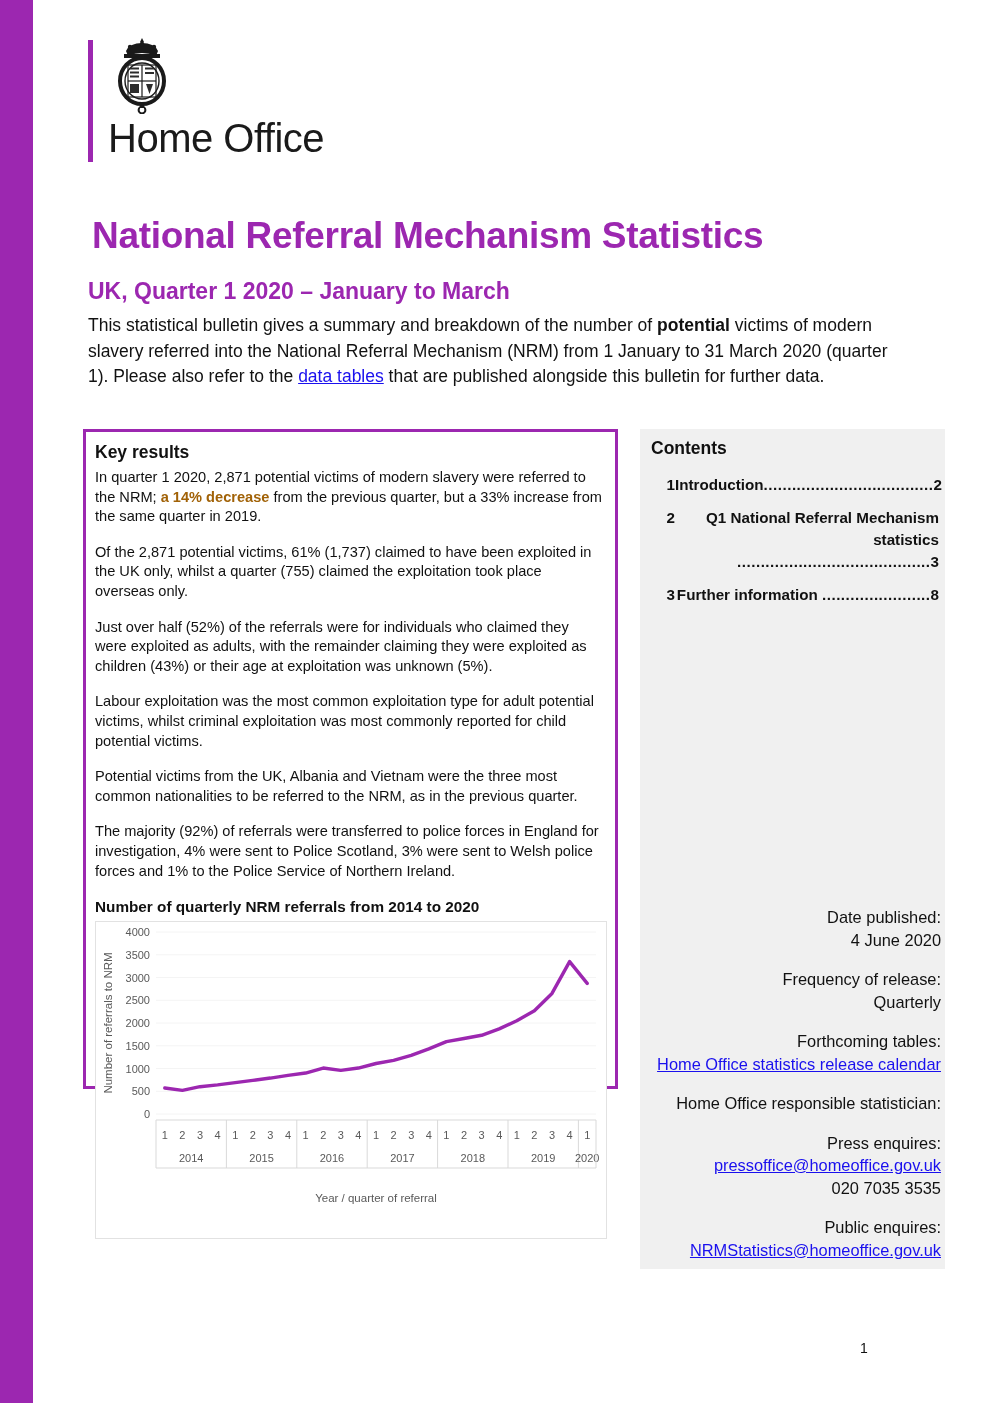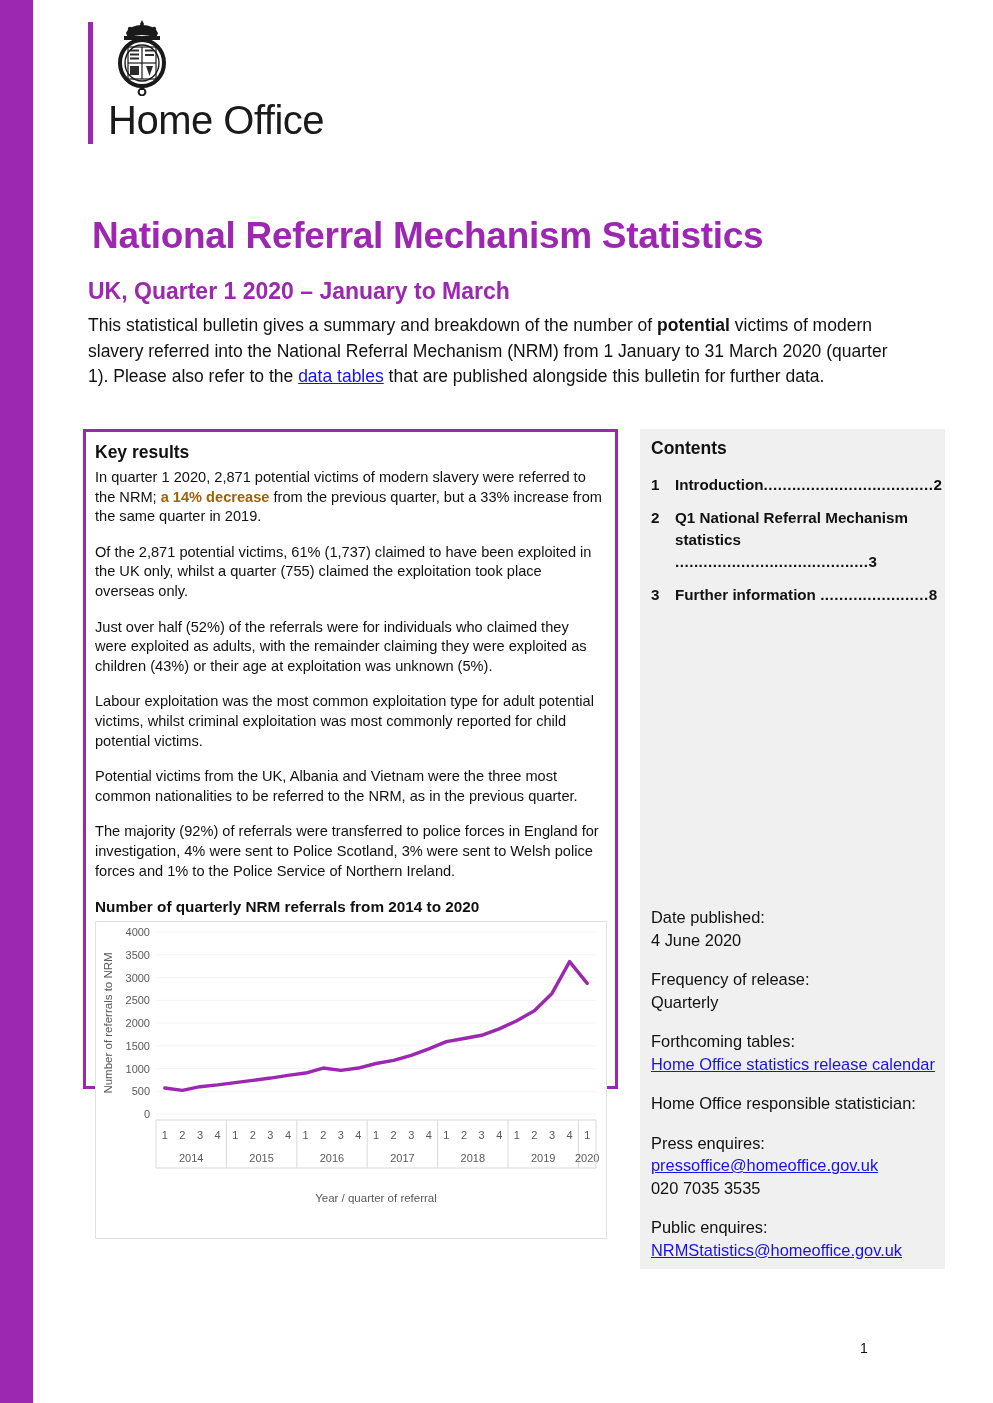--- a/index.html
+++ b/index.html
@@ -21,21 +21,21 @@
     position: absolute;
     left: 0; top: 0;
     width: 33px;
     height: 1403px;
     background: #9c27b0;
   }
 
   
   .masthead {
     position: absolute;
-    left: 88px; top: 18px;
+    left: 88px; top: 36px;
     width: 420px;
     height: 140px;
   }
   .logo-rule {
     position: absolute;
     left: 0; top: 4px;
     width: 5px; height: 122px;
     background: #9c27b0;
   }
   .crest {
@@ -139,20 +139,21 @@
   }
   .chart-svg { display: block; }
 
   
   .sidecol {
     position: absolute;
     left: 640px; top: 429px;
     width: 305px;
     height: 840px;
     background: #f0f0f0;
+    text-align: right;
   }
   .contents-head {
     position: absolute;
     left: 11px; top: 7px;
     font-size: 17.5px;
     line-height: 24px;
     font-weight: bold;
     color: #111;
   }
   .toc {

